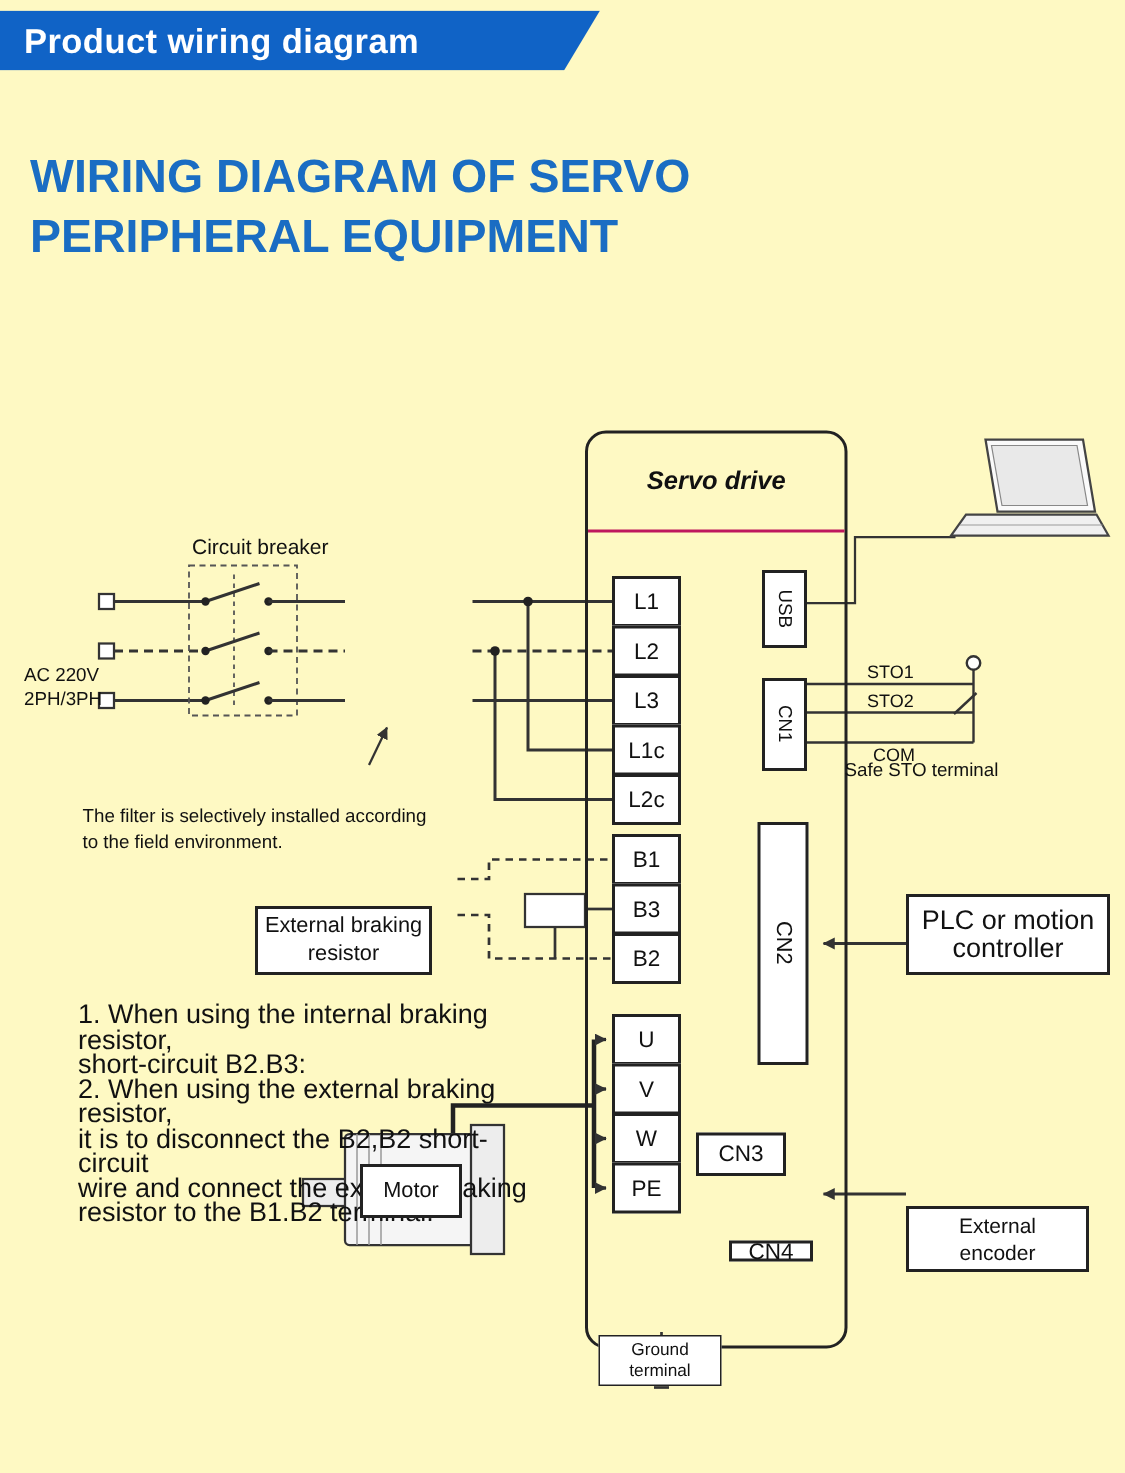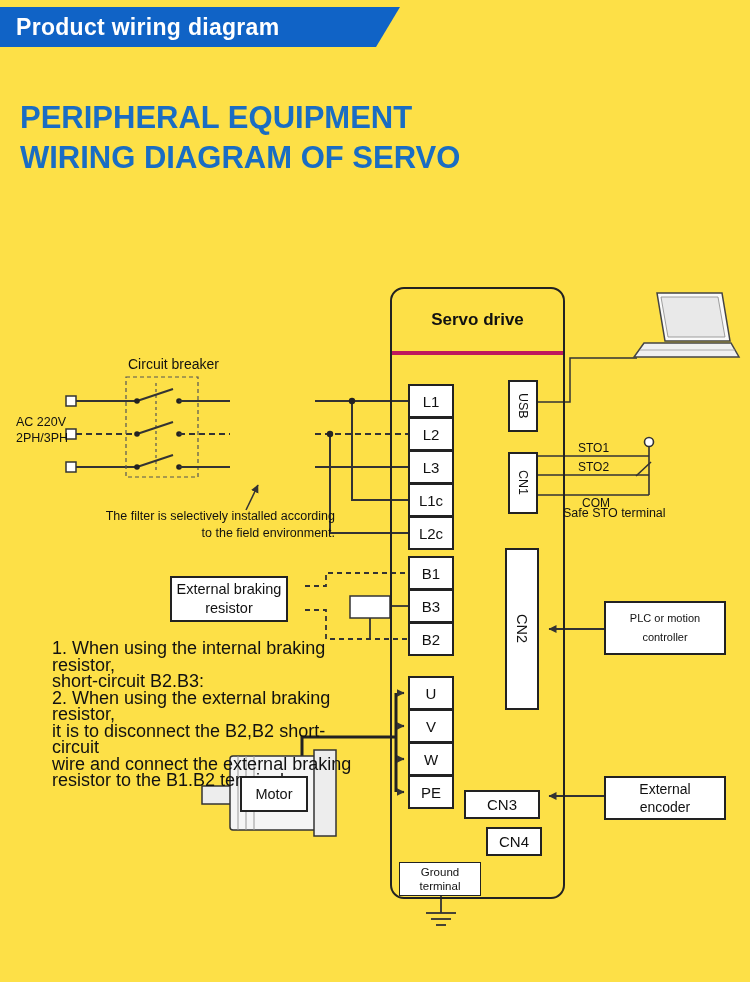--- a/index.html
+++ b/index.html
@@ -1,17 +1,17 @@
 <!DOCTYPE html>
 <html style="--banner-blue: #1063c6; --heading-blue: #1a6dc3; --wire: #333333;"><head>
 <meta charset="utf-8">
 <style>
   html,body { margin:0; padding:0; background:#fff; }
   .page {
-    position:relative; width:750px; height:982px; background:#fde047;
+    position:relative; width:750px; height:982px; background:#fef9c3;
     font-family:"Liberation Sans", sans-serif; color:#111; overflow:hidden;
   }
   svg.wires { position:absolute; left:0; top:0; z-index:1; pointer-events:none; }
   .banner {
     position:absolute; left:0; top:7px; width:400px; height:40px;
     background:var(--banner-blue, #1063c6);
     clip-path:polygon(0 0, 100% 0, calc(100% - 24px) 100%, 0 100%);
     z-index:2; display:flex; align-items:center;
   }
   .banner h1 {
@@ -27,28 +27,28 @@
   }
   .box {
     position:absolute; box-sizing:border-box; border:2px solid #222; background:#fff;
     display:flex; align-items:center; justify-content:center; text-align:center; z-index:2;
   }
   .servo {
     left:390px; top:287px; width:175px; height:612px; border-radius:14px;
     background:transparent; display:block;
   }
   .servo-header {
-    box-sizing:border-box; width:100%; height:66px; border-bottom:4px solid #be185d;
+    box-sizing:border-box; width:100%; height:66px; border-bottom:2px solid #be185d;
     display:flex; align-items:center; justify-content:center;
-    font-size:17px; font-weight:600;
+    font-size:17px; font-weight:600;font-style:italic;
   }
   .terminal { left:408px; width:46px; height:34px; font-size:15px; }
   .vtext { writing-mode:vertical-rl; }
   .label { position:absolute; z-index:2; color:#111; }
-  .pre { white-space:pre-line; }
+  .pre { white-space:pre-line;margin-top:28px; }
 </style>
 </head>
 <body>
 
 <div class="page">
 
   <svg class="wires" width="750" height="982" viewBox="0 0 750 982">
     <defs>
       <marker id="arr" markerWidth="10" markerHeight="10" refX="7.5" refY="4" orient="auto" markerUnits="userSpaceOnUse">
         <path d="M0,0 L8,4 L0,8 Z" fill="#333"></path>
@@ -159,22 +159,22 @@
       <line x1="431" y1="919" x2="451" y2="919"></line>
       <line x1="436" y1="925" x2="446" y2="925"></line>
     </g>
   </svg>
 
   <div class="banner">
     <h1>Product wiring diagram</h1>
   </div>
 
   <div class="heading">
+    <div>WIRING DIAGRAM OF SERVO</div>
     <div>PERIPHERAL EQUIPMENT</div>
-    <div>WIRING DIAGRAM OF SERVO</div>
   </div>
 
 
   <div class="box servo">
     <div class="servo-header">Servo drive</div>
   </div>
 
   <div class="box terminal" style="top:384px">L1</div>
   <div class="box terminal" style="top:417px">L2</div>
   <div class="box terminal" style="top:450px">L3</div>
@@ -184,48 +184,48 @@
   <div class="box terminal" style="top:589px">B3</div>
   <div class="box terminal" style="top:622px">B2</div>
   <div class="box terminal" style="top:676px">U</div>
   <div class="box terminal" style="top:709px">V</div>
   <div class="box terminal" style="top:742px">W</div>
   <div class="box terminal" style="top:775px">PE</div>
 
   <div class="box vtext" style="left:508px; top:380px; width:30px; height:52px; font-size:12.5px">USB</div>
   <div class="box vtext" style="left:508px; top:452px; width:30px; height:62px; font-size:12.5px">CN1</div>
   <div class="box vtext" style="left:505px; top:548px; width:34px; height:162px; font-size:14.5px">CN2</div>
-  <div class="box" style="left:464px; top:790px; width:76px; height:29px; font-size:15px">CN3</div>
-  <div class="box" style="left:486px; top:827px; width:56px; height:29px; font-size:15px">CN4</div>
+  <div class="box" style="left:464px; top:755px; width:60px; height:29px; font-size:15px">CN3</div>
+  <div class="box" style="left:486px; top:827px; width:56px; height:14px; font-size:15px">CN4</div>
 
   <div class="box pre" style="left:399px; top:862px; width:82px; height:34px; border-width:1.5px; font-size:11.5px; line-height:14px">Ground
 terminal</div>
 
   <div class="label" style="left:128px; top:356px; font-size:14px">Circuit breaker</div>
   <div class="label pre" style="left:16px; top:414px; font-size:12.5px; line-height:16px">AC 220V
 2PH/3PH</div>
 
-  <div class="label pre" style="left:55px; top:508px; width:280px; text-align:right; font-size:12.5px; line-height:17px">The filter is selectively installed according
+  <div class="label pre" style="left:55px; top:508px; width:280px; text-align:left; font-size:12.5px; line-height:17px">The filter is selectively installed according
 to the field environment.</div>
 
   <div class="box pre" style="left:170px; top:576px; width:118px; height:46px; font-size:14.5px; line-height:19px">External braking
 resistor</div>
 
   <div class="label pre" style="left:52px; top:640px; width:300px; font-size:18px; line-height:16.5px">1. When using the internal braking resistor,
 short-circuit B2.B3:
 2. When using the external braking resistor,
 it is to disconnect the B2,B2 short-circuit
 wire and connect the external braking
 resistor to the B1.B2 terminal.</div>
 
   <div class="box" style="left:240px; top:776px; width:68px; height:36px; font-size:14.5px">Motor</div>
 
   <div class="label" style="left:578px; top:441px; font-size:12px">STO1</div>
   <div class="label" style="left:578px; top:460px; font-size:12px">STO2</div>
   <div class="label" style="left:582px; top:496px; font-size:12px">COM</div>
   <div class="label" style="left:563px; top:506px; font-size:12.5px">Safe STO terminal</div>
 
-  <div class="box pre" style="left:604px; top:601px; width:122px; height:54px; font-size:11px; line-height:19px">PLC or motion
+  <div class="box pre" style="left:604px; top:568px; width:136px; height:54px; font-size:18px; line-height:19px">PLC or motion
 controller</div>
   <div class="box pre" style="left:604px; top:776px; width:122px; height:44px; font-size:14px; line-height:18px">External
 encoder</div>
 
 </div>
 
 </body></html>

